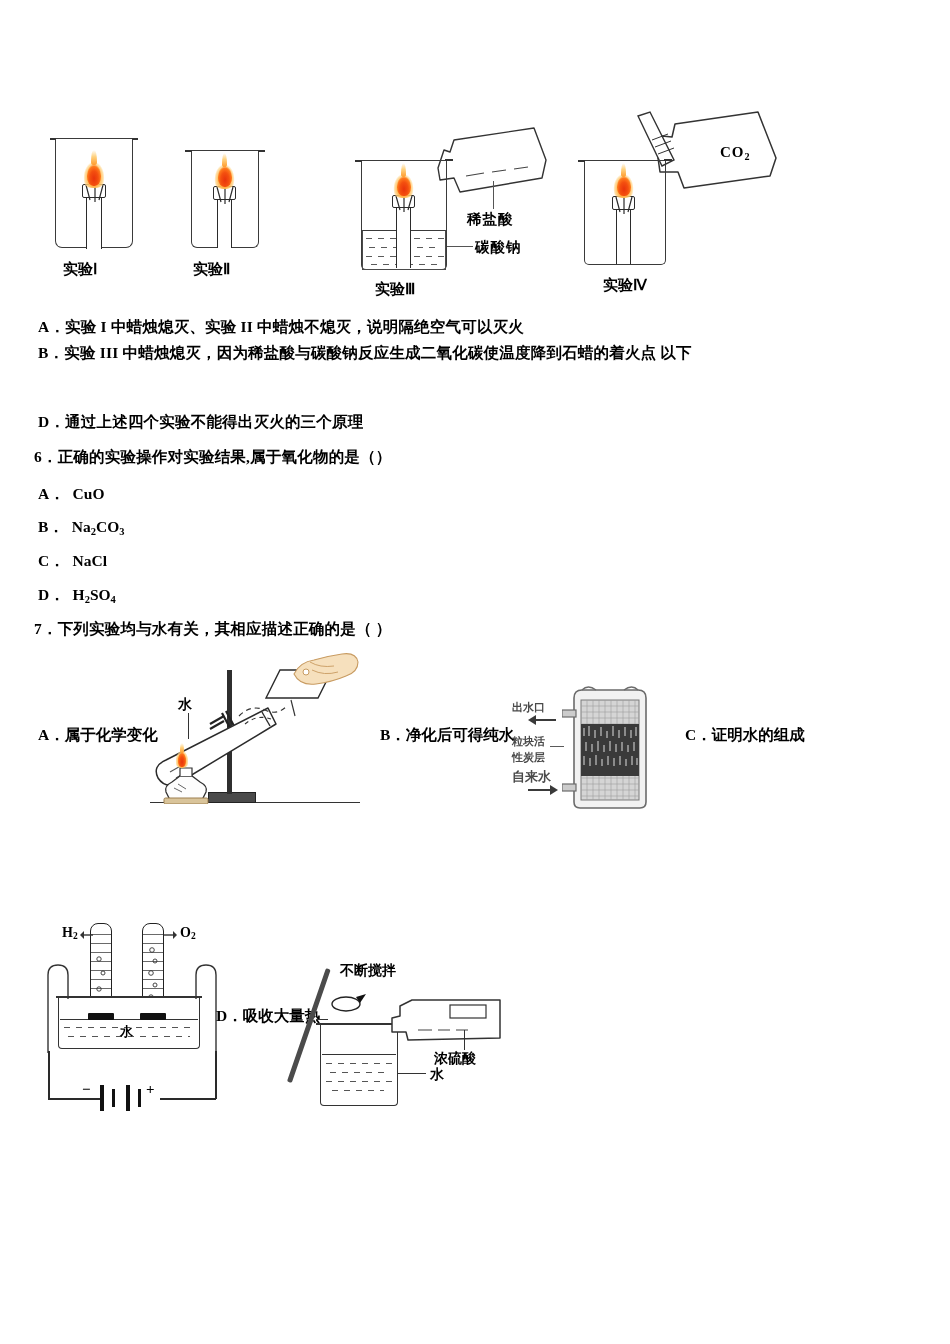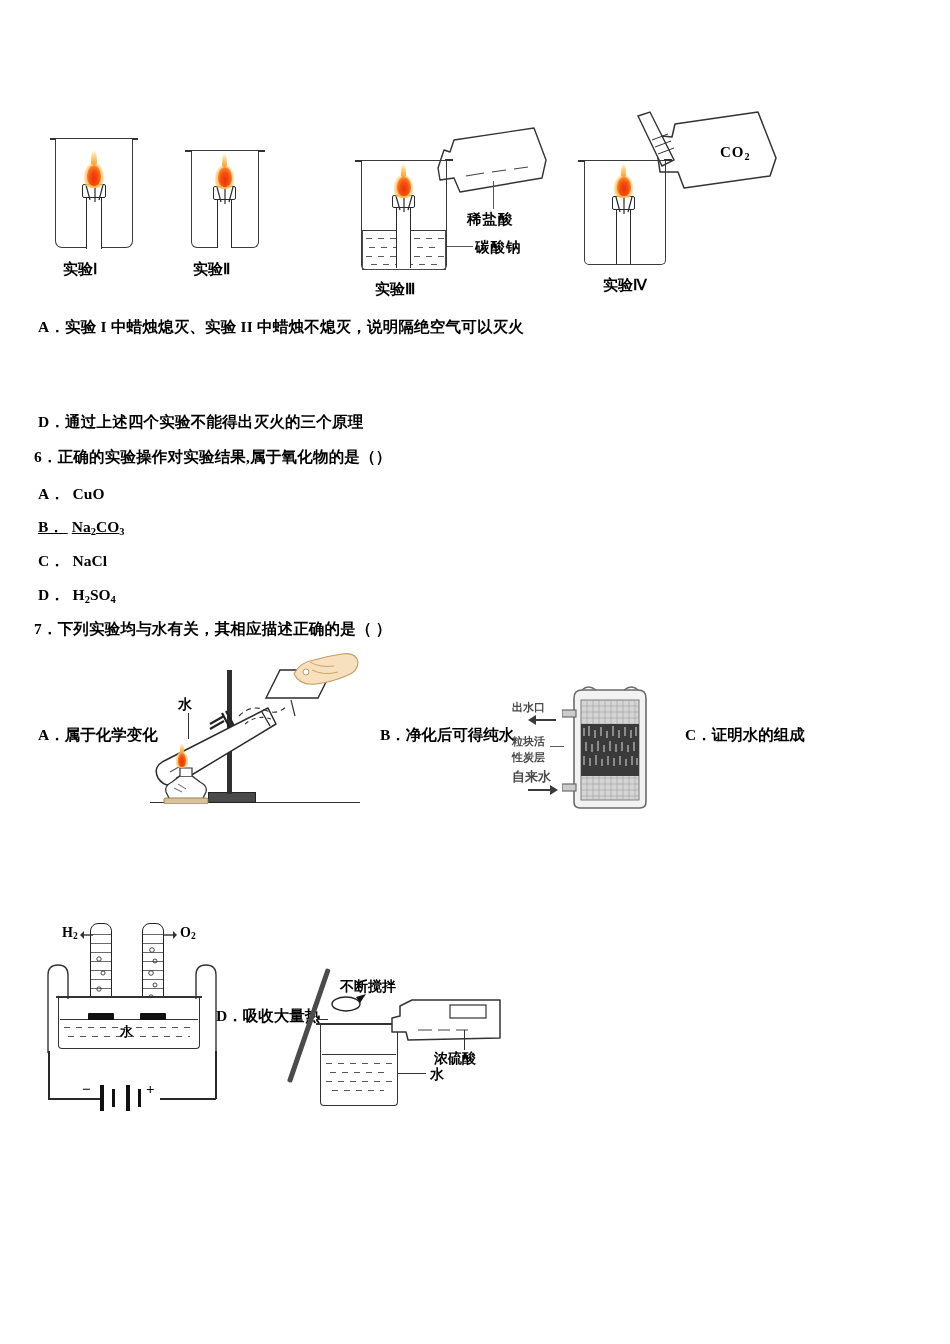--- a/index.html
+++ b/index.html
@@ -261,33 +261,36 @@
           <div class="mid"></div>
           <div class="tip"></div>
       </div>
       <div class="caption" style="left:25px; top:166px;">实验Ⅳ</div>
     </div>
   </div>
 
   <div class="abs qtext" style="left:38px; top:310px;margin-top:8px;">
     <span>A．</span><span>实验 I 中蜡烛熄灭、实验 II 中蜡烛不熄灭，说明隔绝空气可以灭火</span>
   </div>
+  <div class="abs qtext" style="left:38px; top:344px;">
+    <span>B．</span><span>实验 III 中蜡烛熄灭，因为稀盐酸与碳酸钠反应生成二氧化碳使温度降到石蜡的着火点 以下</span>
+  </div>
   <div class="abs qtext" style="left:38px; top:413px;">
     <span>D．</span><span>通过上述四个实验不能得出灭火的三个原理</span>
   </div>
 
   <div class="abs qtext" style="left:34px; top:448px;">
     <span>6．</span><span>正确的实验操作对实验结果,属于氧化物的是（）</span>
   </div>
 
   <div class="abs opt" style="left:38px; top:484px;">
     <span>A．</span>
     <span style="margin-left:4px;"><span>CuO</span></span>
   </div>
-  <div class="abs opt" style="left:38px; top:517px;text-decoration:underline;">
+  <div class="abs opt" style="left:38px; top:517px;">
     <span>B．</span>
     <span style="margin-left:4px;"><span>Na</span><sub>2</sub><span>CO</span><sub>3</sub></span>
   </div>
   <div class="abs opt" style="left:38px; top:551px;">
     <span>C．</span>
     <span style="margin-left:4px;"><span>NaCl</span></span>
   </div>
   <div class="abs opt" style="left:38px; top:585px;">
     <span>D．</span>
     <span style="margin-left:4px;"><span>H</span><sub>2</sub><span>SO</span><sub>4</sub></span>
@@ -464,21 +467,21 @@
     <div class="fig-label" style="left:40px; top:176px; font-size:15px; letter-spacing:0;">−</div>
     <div class="fig-label" style="left:104px; top:176px; font-size:15px; letter-spacing:0;">+</div>
   </div>
 
   <div class="abs opt" style="left:208px; top:1006px;margin-left:8px;">
     <span>D．</span><span>吸收大量热</span>
   </div>
 
   <div class="abs" style="left:312px; top:962px; width:190px; height:150px;">
 
-    <div class="fig-label" style="left:28px; top:16px; font-size:14px; letter-spacing:0;">不断搅拌</div>
+    <div class="fig-label" style="left:28px; top:0px; font-size:14px; letter-spacing:0;">不断搅拌</div>
 
     <svg style="position:absolute; left:14px; top:28px;" width="44" height="28" viewBox="0 0 44 28">
       <ellipse cx="20" cy="14" rx="14" ry="7" fill="none" stroke="#222" stroke-width="1.4"></ellipse>
       <path d="M30 7 L40 4 L34 13 Z" fill="#111"></path>
     </svg>
 
     <div class="stir-rod" style="left:14px; top:6px; width:5px; height:120px; transform:rotate(19deg); transform-origin:top left;"></div>
 
     <div class="glass-beaker" style="left:8px; top:62px; width:78px; height:82px; border-radius:0 0 4px 4px;"></div>
     <div class="solidline" style="left:4px; top:61px; width:86px; height:1.5px;"></div>

